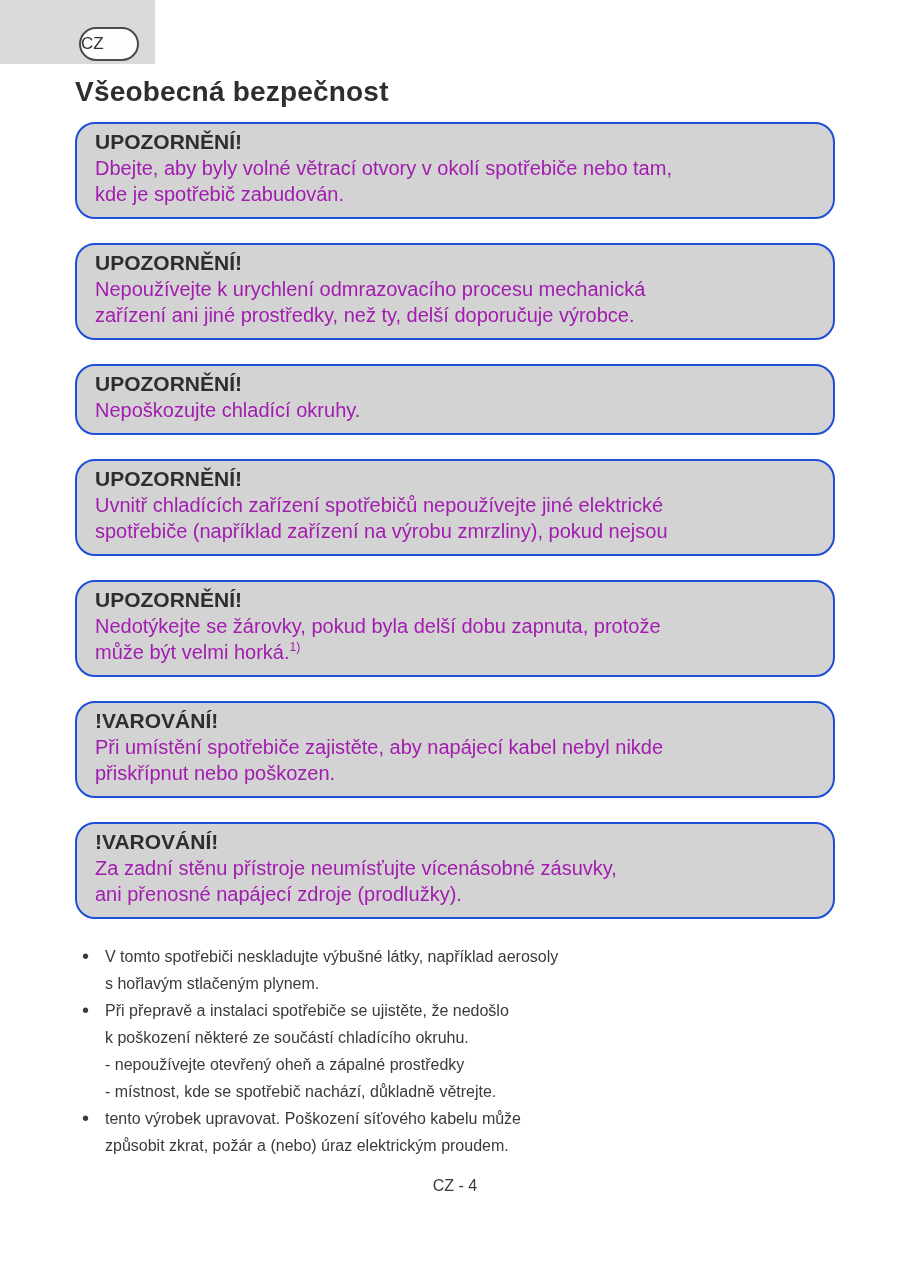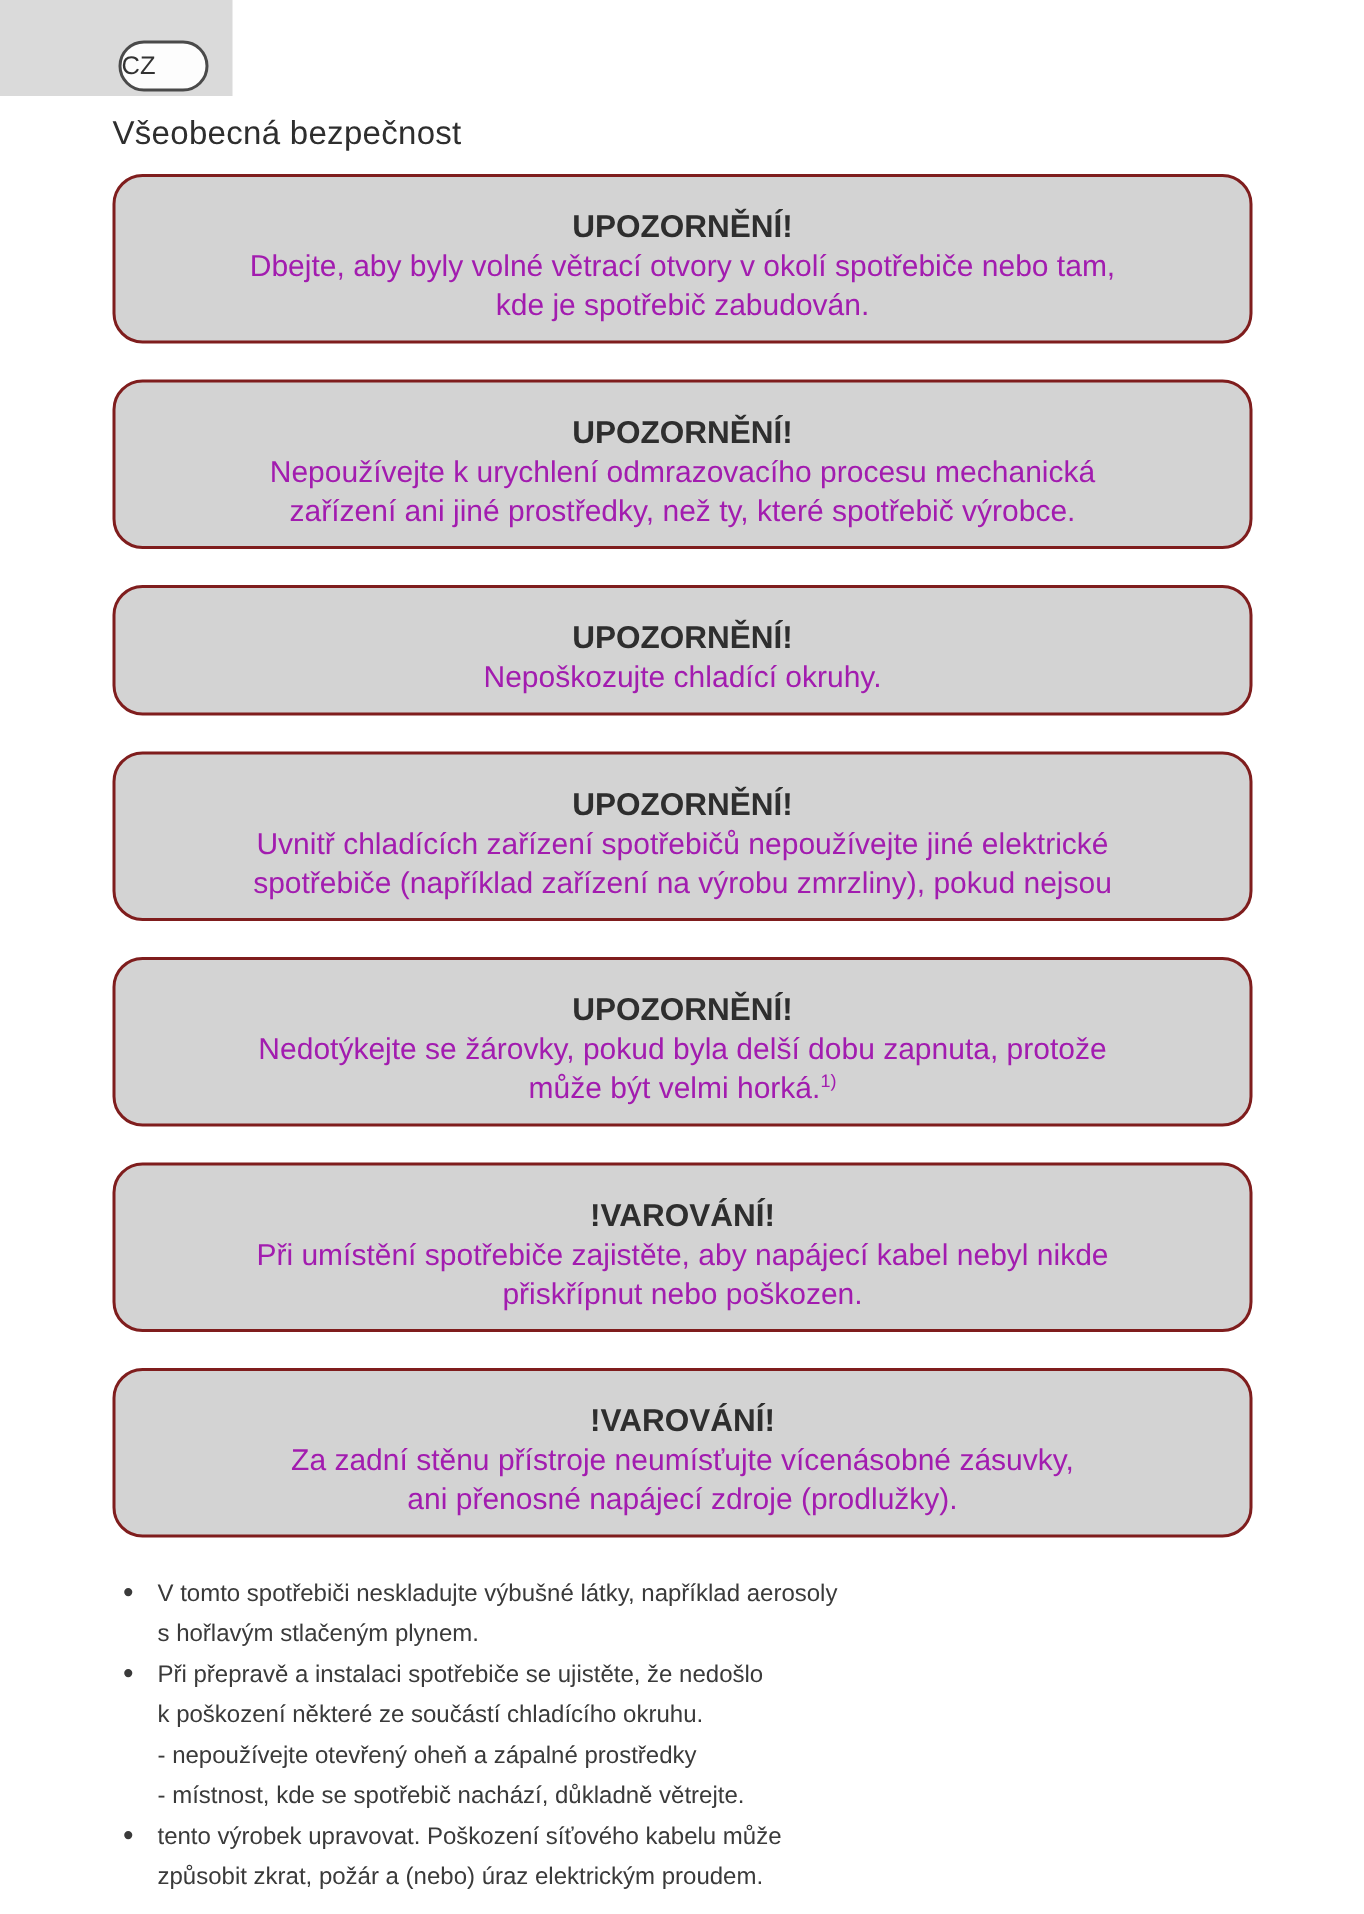--- a/index.html
+++ b/index.html
@@ -24,32 +24,31 @@
     width: 60px; height: 34px;
     background: #fdfdfd;
     border: 2px solid #4a4a4a;
     border-radius: 17px;
     display: flex; align-items: center; 
     font-size: 17px;
     color: #333333;
   }
   .content { padding: 76px 74px 0 75px; }
   .page-title {
-    font-size: 22px;
-    font-weight: normal;
+    font-size: 28px;
+    font-weight: bold;
     color: #2e2e2e;
     margin-bottom: 14px;
     letter-spacing: 0.2px;
   }
   .warn-box {
     background: #d3d3d3;
-    border: 2px solid #7f1d1d;
+    border: 2px solid #1d4ed8;
     border-radius: 20px;
-    padding: 20px 18px 10px 18px;
-    text-align: center;
+    padding: 4px 18px 10px 18px;
     margin-bottom: 24px;
   }
   .warn-heading {
     font-size: 21px;
     font-weight: bold;
     line-height: 27px;
     color: #2e2e2e;
   }
   .warn-line {
     font-size: 20px;
@@ -93,21 +92,21 @@
 
   <div class="warn-box">
     <div class="warn-heading">UPOZORNĚNÍ!</div>
     <div class="warn-line">Dbejte, aby byly volné větrací otvory v okolí spotřebiče nebo tam,</div>
     <div class="warn-line">kde je spotřebič zabudován.</div>
   </div>
 
   <div class="warn-box">
     <div class="warn-heading">UPOZORNĚNÍ!</div>
     <div class="warn-line">Nepoužívejte k urychlení odmrazovacího procesu mechanická</div>
-    <div class="warn-line">zařízení ani jiné prostředky, než ty, které spotřebič výrobce.</div>
+    <div class="warn-line">zařízení ani jiné prostředky, než ty, delší doporučuje výrobce.</div>
   </div>
 
   <div class="warn-box">
     <div class="warn-heading">UPOZORNĚNÍ!</div>
     <div class="warn-line">Nepoškozujte chladící okruhy.</div>
   </div>
 
   <div class="warn-box">
     <div class="warn-heading">UPOZORNĚNÍ!</div>
     <div class="warn-line">Uvnitř chladících zařízení spotřebičů nepoužívejte jiné elektrické</div>

